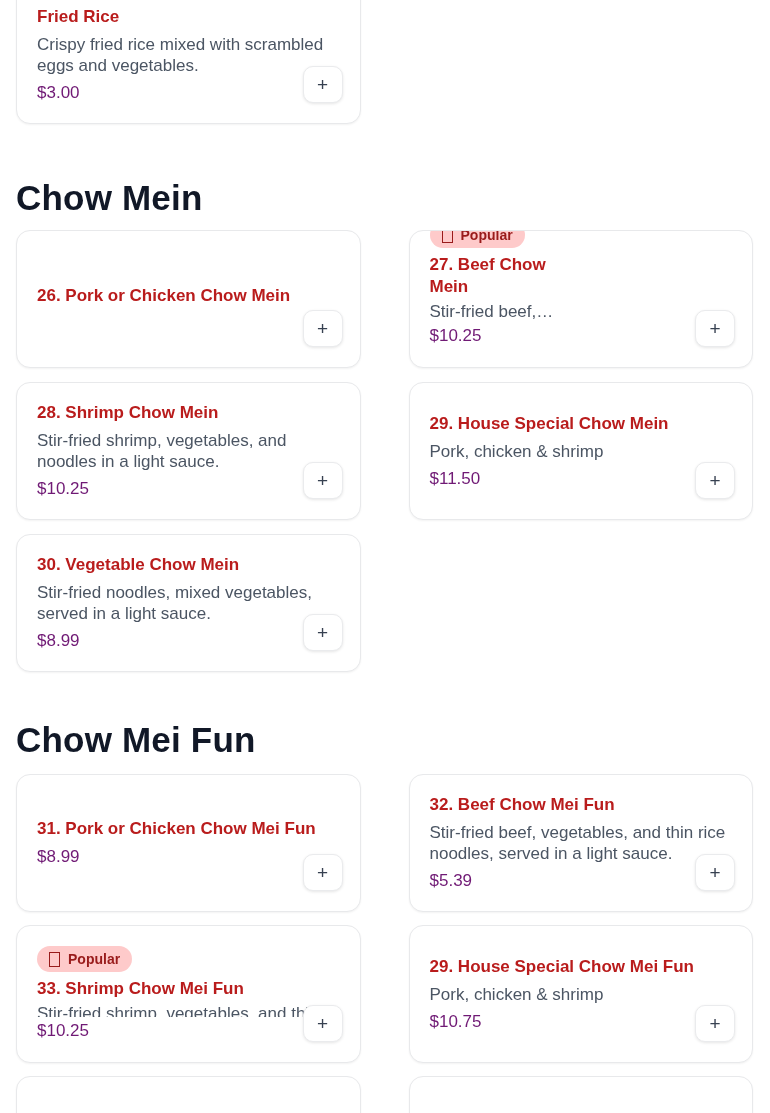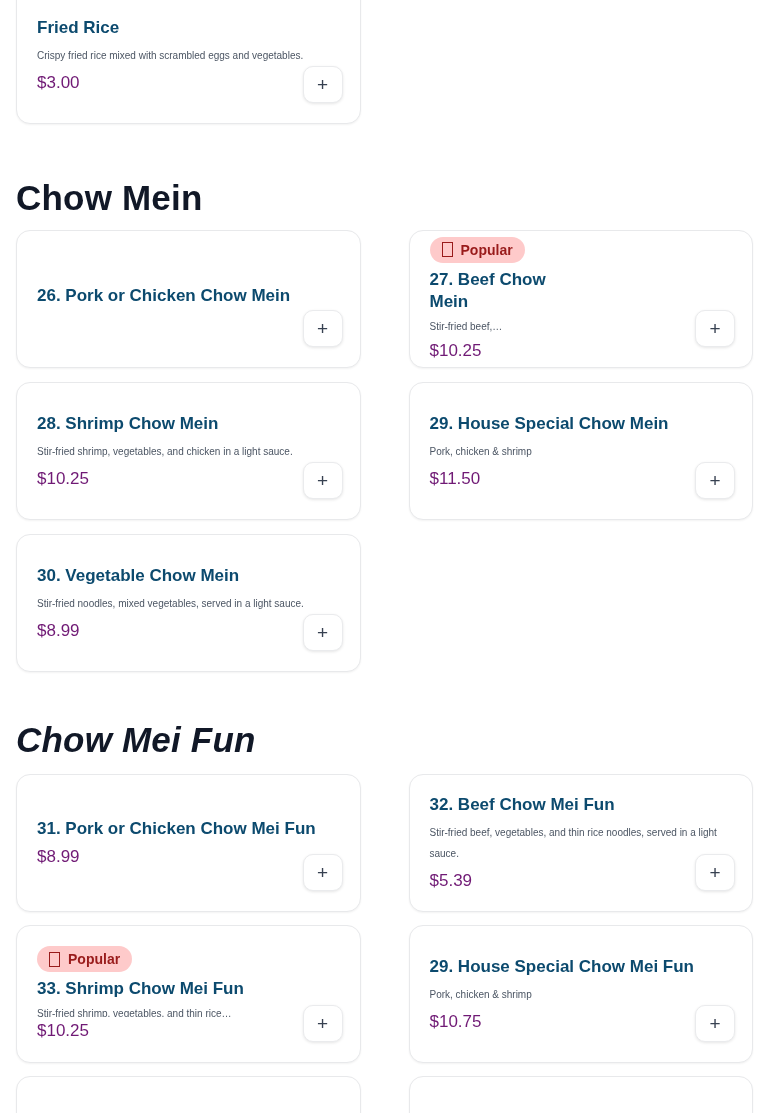--- a/index.html
+++ b/index.html
@@ -16,42 +16,42 @@
     grid-template-columns: 1fr 1fr;
     column-gap: 48px;
   }
   .grid.sec1 { row-gap: 14px; }
   .grid.sec2 { row-gap: 13px; }
   .section-heading {
     font-size: 35px; font-weight: 700; color: #111827;
     line-height: 31px; letter-spacing: 0.2px; margin: 0;
   }
   .heading-1 { margin: 58px 0 17px 0; }
-  .heading-2 { margin: 52px 0 19px 0; font-style: italic; }
+  .heading-2 { margin: 52px 0 19px 0; }
   .card {
     position: relative;
     height: 138px;
     border: 1px solid #e8e9eb;
     border-radius: 14px;
     background: #ffffff;
     box-shadow: 0 1px 2px rgba(0,0,0,0.05);
     padding: 20px;
     display: flex; flex-direction: column; justify-content: center;
     overflow: hidden;
   }
-  .card.badge-card { justify-content: center; }
+  .card.badge-card { justify-content: flex-end; }
   .card.partial-top { margin-top: -14px; }
   .item-title {
-    font-size: 17px; font-weight: 700; color: #0c4a6e;
+    font-size: 17px; font-weight: 700; color: #b91c1c;
     line-height: 22px; margin: 0 0 6px 0;
   }
   .badge-card .item-title { margin: 6px 0 3px 0; }
   .title-narrow { max-width: 150px; }
   .item-desc {
-    font-size: 10px; color: #4b5563; line-height: 21px;
+    font-size: 17px; color: #4b5563; line-height: 21px;
     margin: 0 0 6px 0; max-width: 305px;
   }
   .badge-card .item-desc { margin: 0 0 3px 0; }
   .one-line { white-space: nowrap; overflow: hidden; max-width: none; margin-right: -12px; }
   .item-price { font-size: 17px; color: #701a75; line-height: 22px; margin: 0; }
   .add-btn {
     position: absolute; right: 17px; bottom: 20px;
     width: 40px; height: 37px;
     background: #ffffff;
     border: 1px solid #eaebed;
@@ -102,21 +102,21 @@
           <span>Popular</span>
         </span>
       <h3 class="item-title title-narrow">27. Beef Chow Mein</h3>
       <p class="item-desc">Stir-fried beef,…</p>
       <p class="item-price">$10.25</p>
       <button class="add-btn">+</button>
     </div>
 
     <div class="card">
       <h3 class="item-title">28. Shrimp Chow Mein</h3>
-      <p class="item-desc">Stir-fried shrimp, vegetables, and chicken in a light sauce.</p>
+      <p class="item-desc">Stir-fried shrimp, vegetables, and noodles in a light sauce.</p>
       <p class="item-price">$10.25</p>
       <button class="add-btn">+</button>
     </div>
 
     <div class="card">
       <h3 class="item-title">29. House Special Chow Mein</h3>
       <p class="item-desc">Pork, chicken &amp; shrimp</p>
       <p class="item-price">$11.50</p>
       <button class="add-btn">+</button>
     </div>

